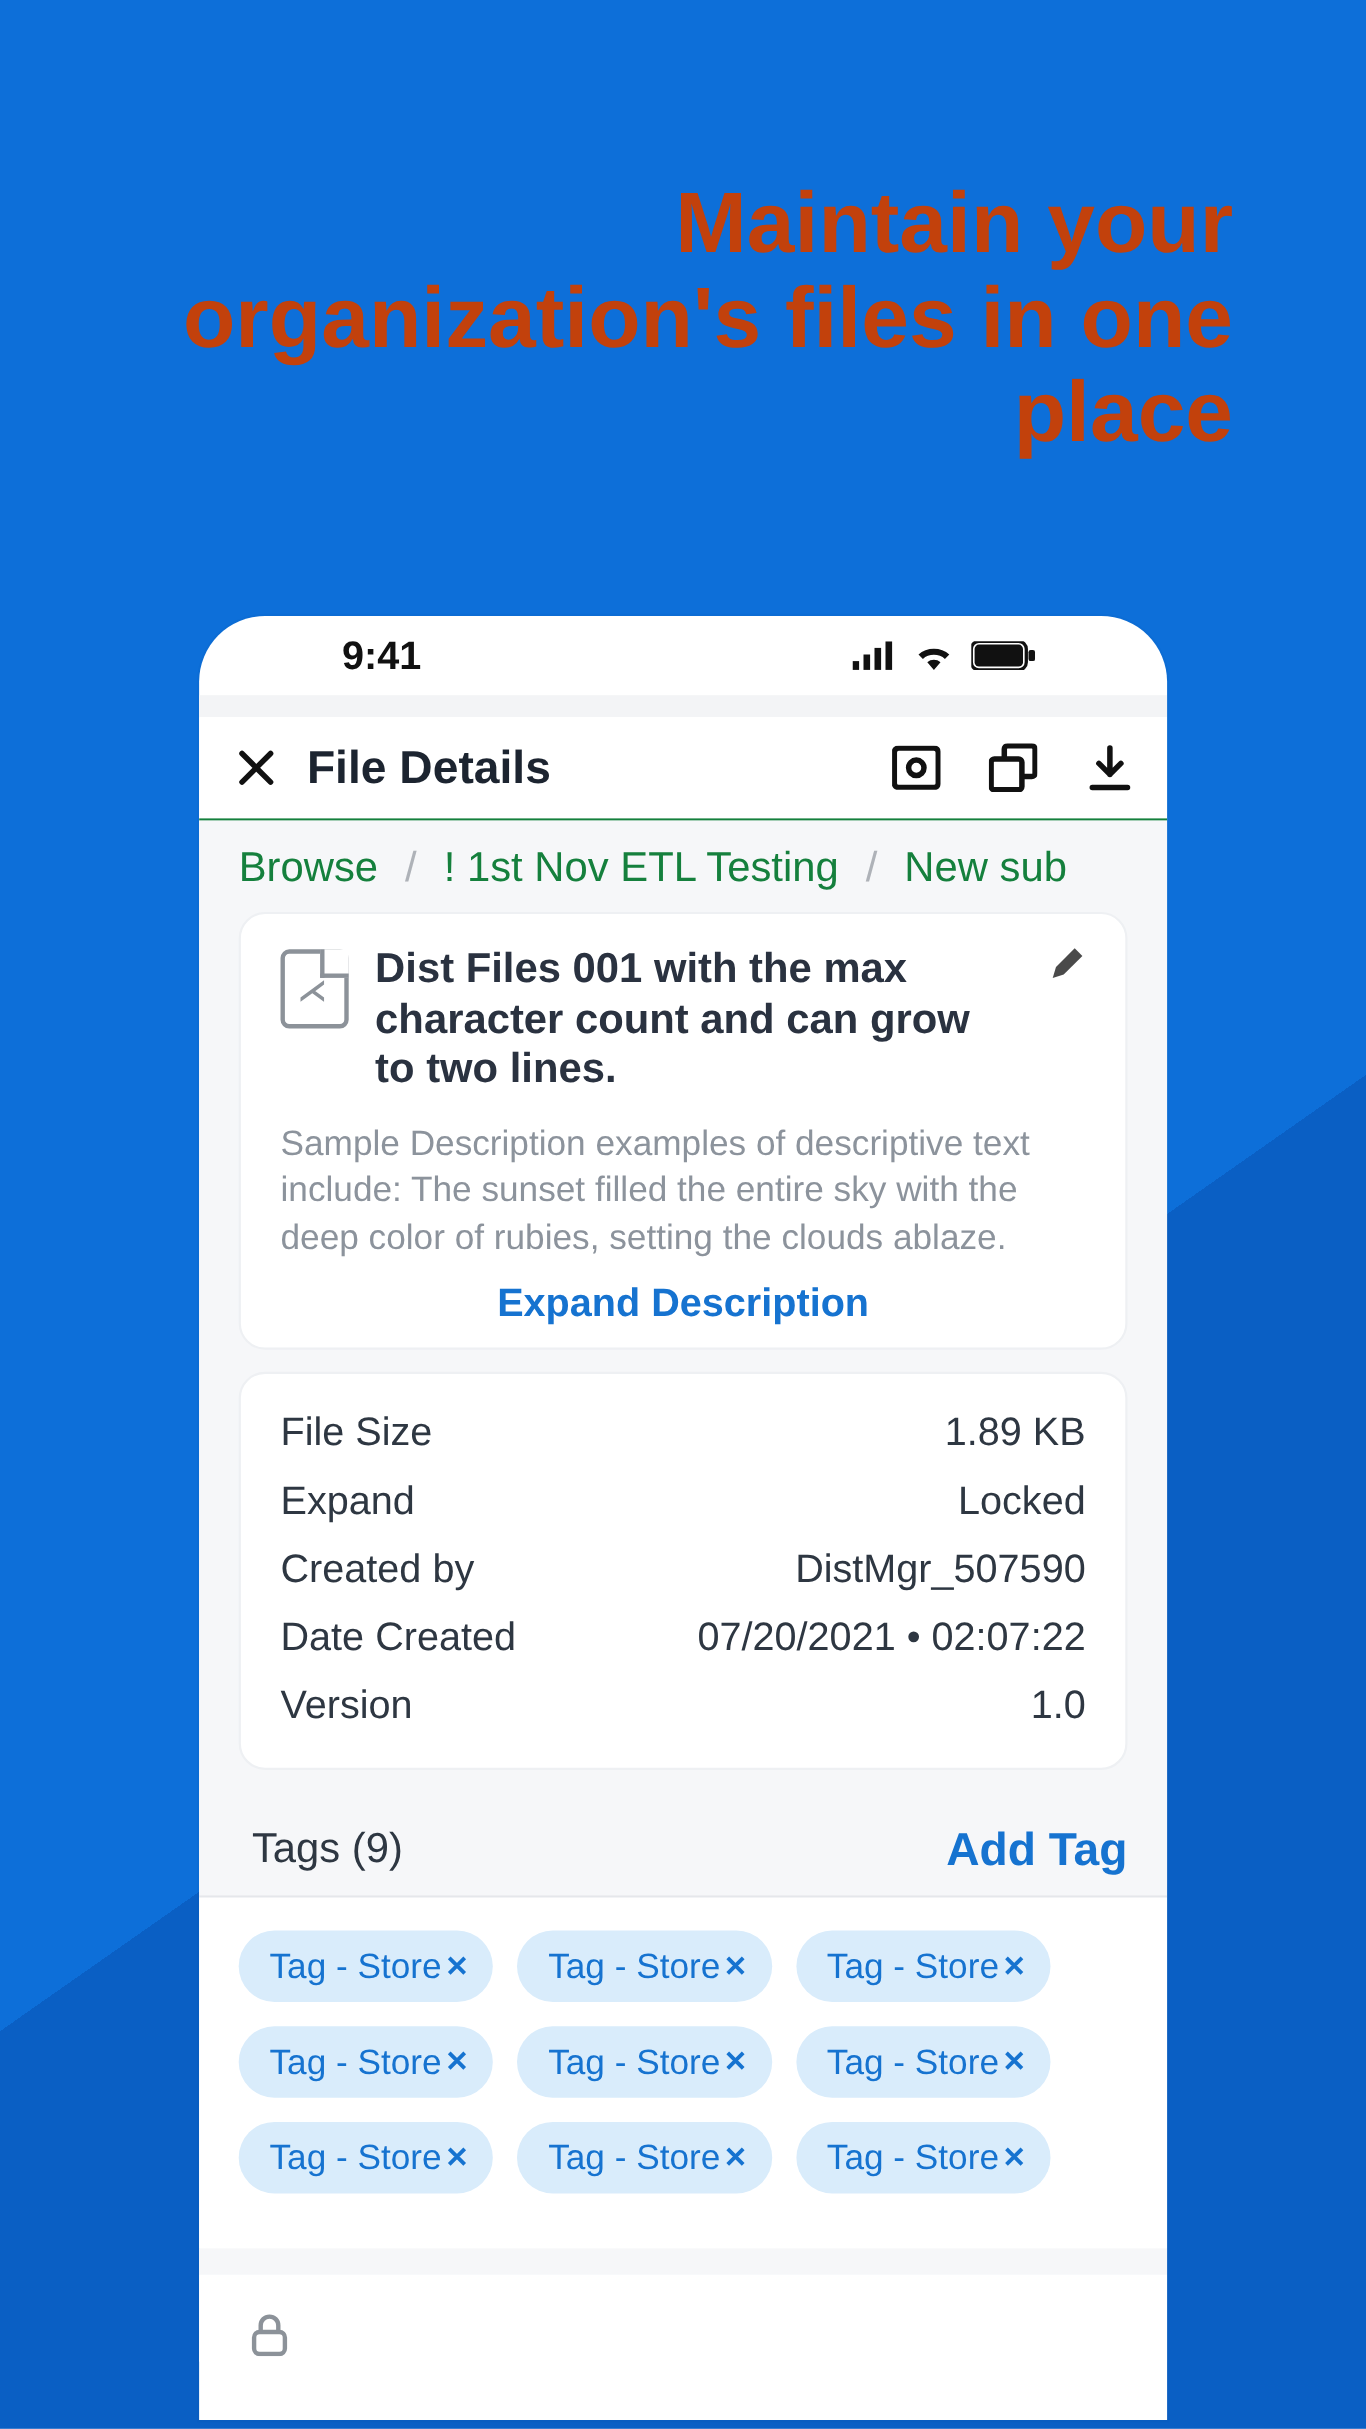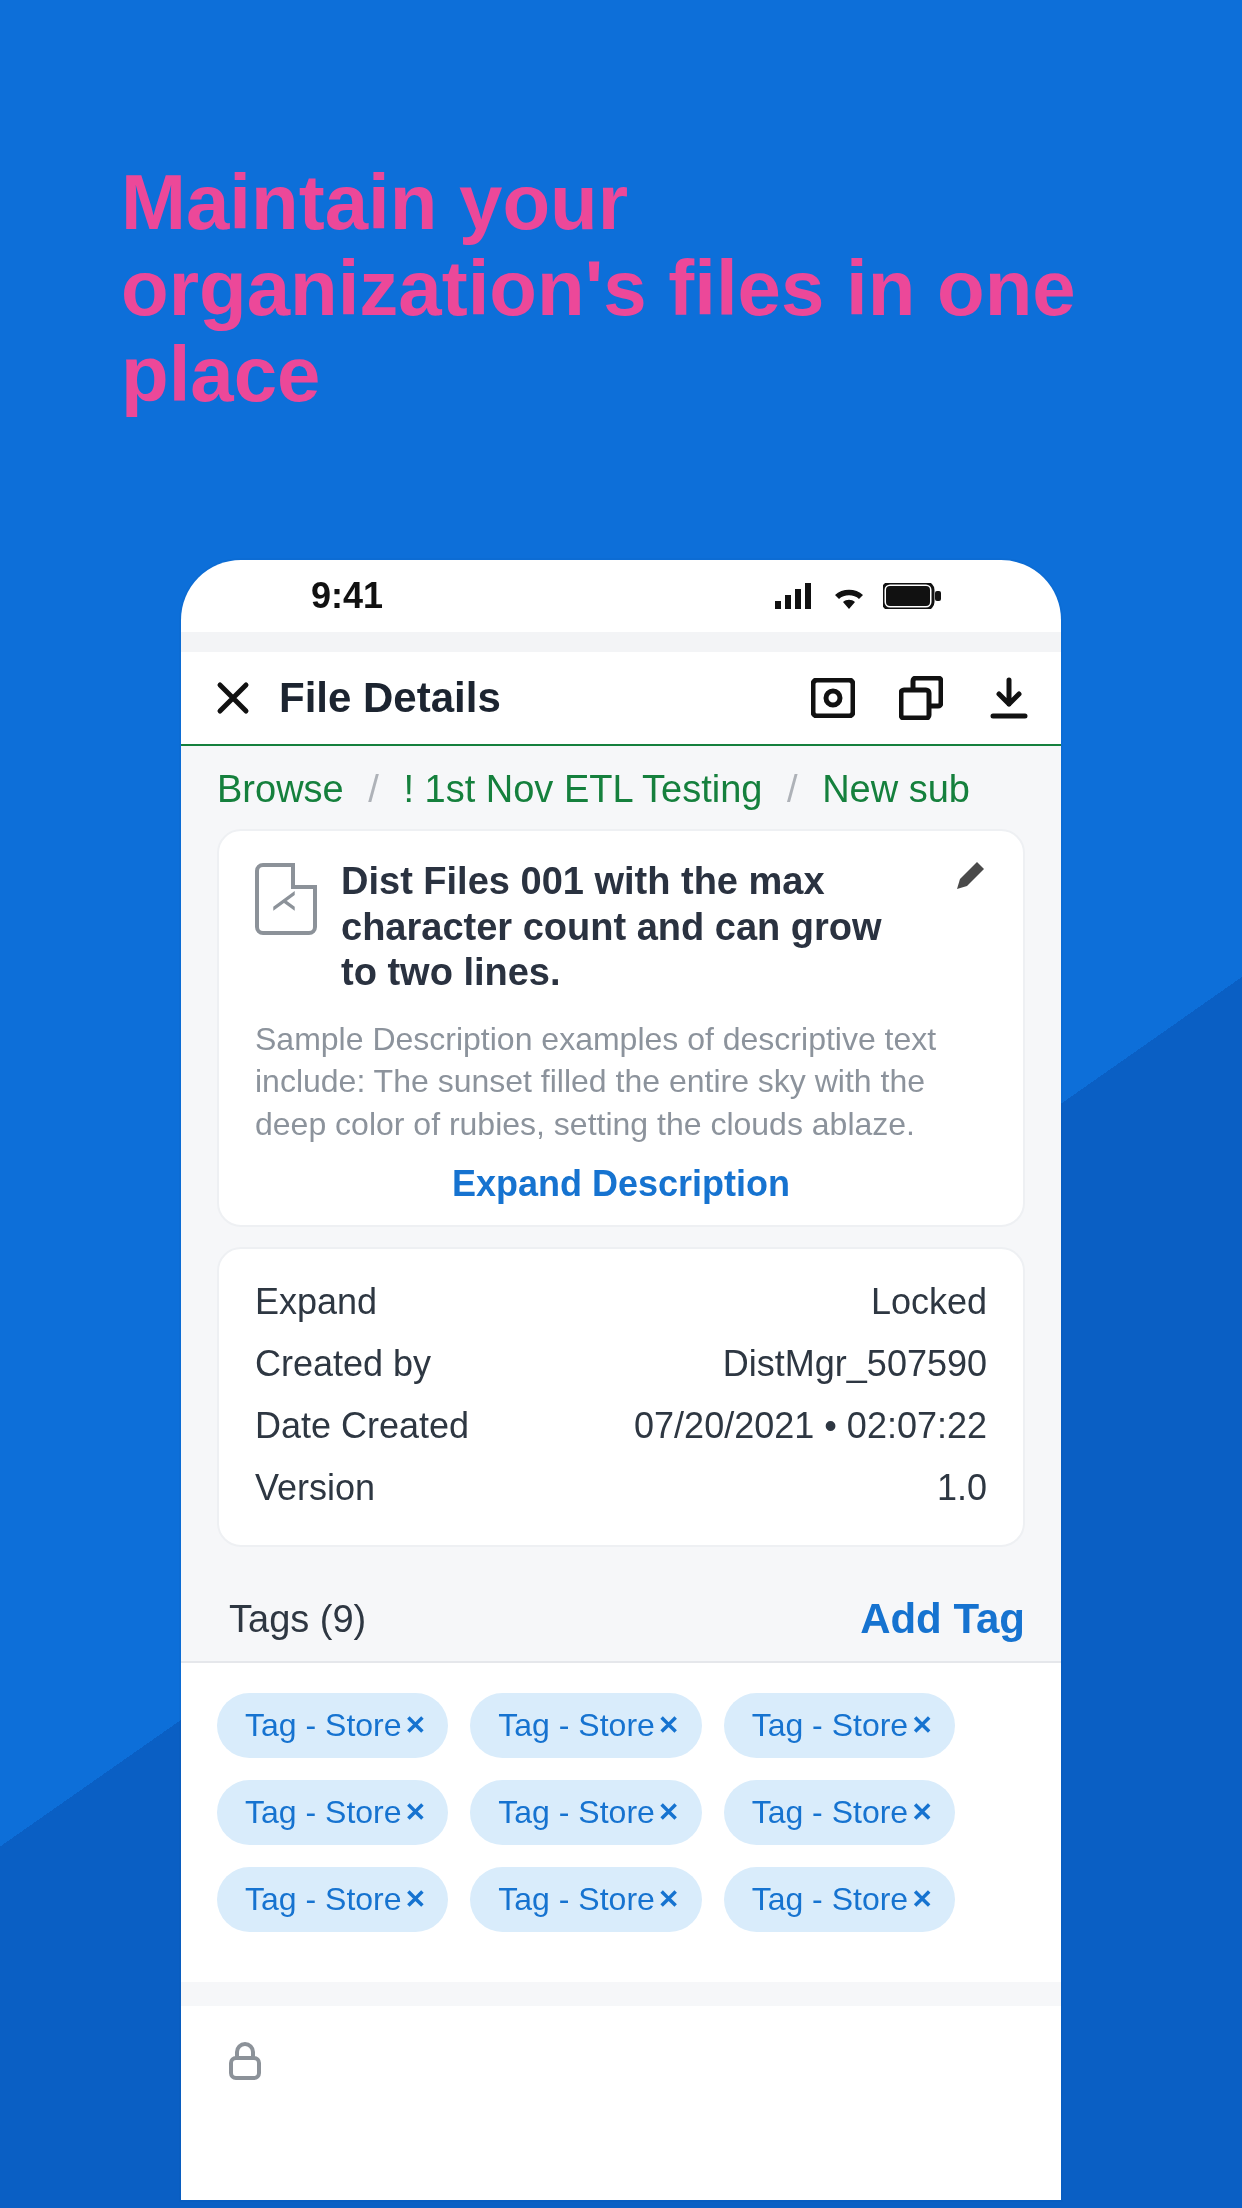--- a/index.html
+++ b/index.html
@@ -10,22 +10,22 @@
       background: linear-gradient(145deg, #0d6fd9 60%, #0a5fc4 60%);
       overflow: hidden;
       position: relative;
     }
     .promo-heading {
       position: absolute;
       top: 160px;
       left: 50%;
       transform: translateX(-50%);
       width: 1000px;
-      text-align: left;
-      color: #ec4899;
+      text-align: right;
+      color: #c2410c;
       font-size: 78px;
       font-weight: 800;
       line-height: 1.1;
     }
     .phone {
       position: absolute;
       top: 560px;
       left: 50%;
       transform: translateX(-50%);
       width: 880px;
@@ -205,20 +205,24 @@
               <path d="M4 30l3-10L24 3l7 7L14 27l-10 3z" fill="#4a4a4a"></path>
             </svg>
       </div>
     </div>
     <div class="file-desc">Sample Description examples of descriptive text include: The sunset filled the entire sky with the deep color of rubies, setting the clouds ablaze.</div>
     <div class="expand-link">Expand Description</div>
   </div>
 
   <div class="card meta-card">
     <div class="meta-row">
+          <span class="k">File Size</span>
+          <span class="v">1.89 KB</span>
+        </div>
+    <div class="meta-row">
           <span class="k">Expand</span>
           <span class="v">Locked</span>
         </div>
     <div class="meta-row">
           <span class="k">Created by</span>
           <span class="v">DistMgr_507590</span>
         </div>
     <div class="meta-row">
           <span class="k">Date Created</span>
           <span class="v">07/20/2021 • 02:07:22</span>

